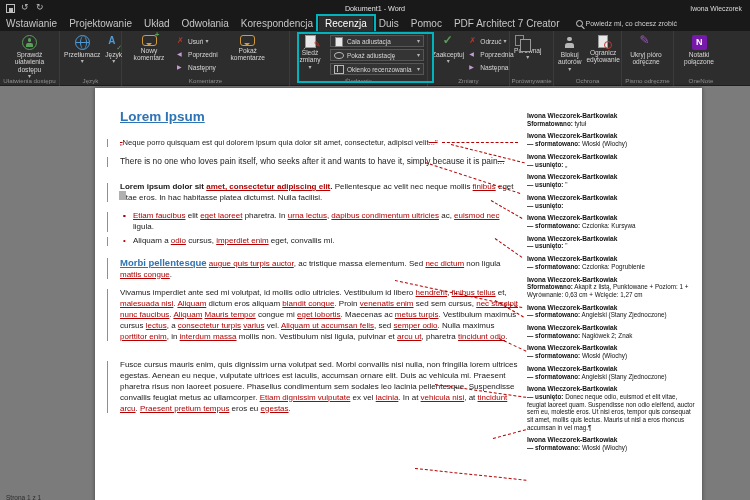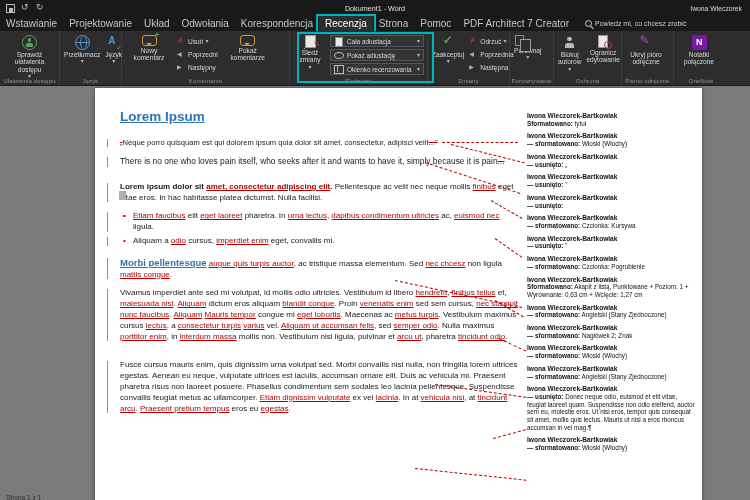--- a/index.html
+++ b/index.html
@@ -134,21 +134,21 @@
   <div class="tabrow">
     <div class="tab">Wstawianie</div>
     <div class="tab">Projektowanie</div>
     <div class="tab">Układ</div>
     <div class="tab">Odwołania</div>
     <div class="tab">Korespondencja</div>
     <div class="tab active">
       <span>Recenzja</span>
       <span class="anno-tab"></span>
     </div>
-    <div class="tab">Strona</div>
+    <div class="tab">Duis</div>
     <div class="tab">Pomoc</div>
     <div class="tab">PDF Architect 7 Creator</div>
     <div class="tellme">
       <span class="ic-search"></span>
       <span>Powiedz mi, co chcesz zrobić</span>
     </div>
   </div>
 
   <div class="ribbon">
 
@@ -319,21 +319,21 @@
           <div class="para p-quote">
             <span class="s-d">„</span>
             <span>Neque porro quisquam est qui dolorem ipsum quia dolor sit amet, consectetur, adipisci velit</span>
             <span class="s-d">..."</span>
           </div>
           <div class="para p-italic"><span class="s-i">There is no one who loves pain itself, who seeks after it and wants to have it, simply because it is pain</span><span class="s-i s-d">...</span></div>
           <div class="para p-body"><span class="s-b">Lorem ipsum dolor sit </span><span class="s-b s-r">amet, consectetur adipiscing elit</span><span class="s-b">.</span><span> Pellentesque ac velit nec neque mollis </span><span class="s-r">finibus</span><span> eget vitae eros. In hac habitasse platea dictumst. Nulla facilisi.</span></div>
           <div class="para p-bullet"><span class="bullet">•</span></div>
           <div class="para p-bullet"><span class="bullet">•</span><span class="s-r">Etiam faucibus</span><span> elit </span><span class="s-r">eget laoreet</span><span> pharetra. In </span><span class="s-r">urna lectus</span><span>, </span><span class="s-r">dapibus condimentum ultricies</span><span> ac, </span><span class="s-r">euismod nec</span><span> ligula.</span></div>
           <div class="para p-bullet"><span class="bullet">•</span><span>Aliquam a </span><span class="s-r">odio</span><span> cursus, </span><span class="s-r">imperdiet enim</span><span> eget, convallis mi.</span></div>
-          <div class="para p-h2p"><span class="s-h2">Morbi pellentesque</span><span> </span><span class="s-r">augue quis turpis auctor</span><span>, ac tristique massa elementum. Sed </span><span class="s-r">nec chcesz</span><span> non ligula </span><span class="s-r">mattis congue</span><span>.</span></div>
+          <div class="para p-h2p"><span class="s-h2">Morbi pellentesque</span><span> </span><span class="s-r">augue quis turpis auctor</span><span>, ac tristique massa elementum. Sed </span><span class="s-r">nec dictum</span><span> non ligula </span><span class="s-r">mattis congue</span><span>.</span></div>
           <div class="para p-body"><span>Vivamus imperdiet ante sed mi volutpat, id mollis odio ultricies. Vestibulum id libero </span><span class="s-r">hendrerit</span><span>, </span><span class="s-r">finibus tellus</span><span> et, </span><span class="s-r">malesuada nisl</span><span>. </span><span class="s-r">Aliquam</span><span> dictum eros aliquam </span><span class="s-r">blandit congue</span><span>. Proin </span><span class="s-r">venenatis enim</span><span> sed sem cursus, </span><span class="s-r">nec suscipit nunc faucibus</span><span>. </span><span class="s-r">Aliquam</span><span> </span><span class="s-r">Mauris tempor</span><span> congue mi </span><span class="s-r">eget lobortis</span><span>. Maecenas ac </span><span class="s-r">metus turpis</span><span>. Vestibulum maximus cursus </span><span class="s-r">lectus</span><span>, a </span><span class="s-r">consectetur turpis</span><span> </span><span class="s-r">varius</span><span> vel. </span><span class="s-r">Aliquam ut accumsan felis</span><span>, sed </span><span class="s-r">semper odio</span><span>. Nulla maximus </span><span class="s-r">porttitor enim</span><span>, in </span><span class="s-r">interdum massa</span><span> mollis non. Vestibulum nisl ligula, pulvinar et </span><span class="s-r">arcu ut</span><span>, pharetra </span><span class="s-r">tincidunt odio</span><span>.</span></div>
           <div class="para p-bodyGap"><span>Fusce cursus mauris enim, quis dignissim urna volutpat sed. Morbi convallis nisi nulla, non fringilla lorem ultrices egestas. Aenean eu neque, vulputate ultrices est iaculis, accumsan ornare elit. Duis ac vehicula mi. Praesent pharetra risus non laoreet posuere. Phasellus condimentum sem sodales leo lacinia pellentesque. Suspendisse convallis feugiat metus ac ullamcorper. </span><span class="s-r">Etiam dignissim vulputate</span><span> ex vel </span><span class="s-r">lacinia</span><span>. In at </span><span class="s-r">vehicula nisi</span><span>, at </span><span class="s-r">tincidunt arcu</span><span>. </span><span class="s-r">Praesent pretium tempus</span><span> eros eu </span><span class="s-r">egestas</span><span>.</span></div>
         </div>
       <div class="cursorblk"></div>
       <div class="notes">
           <div class="rev">
             <div class="rev-author">Iwona Wieczorek-Bartkowiak</div>
             <div class="rev-text"><span class="rev-prefix">Sformatowano:</span><span> tytuł</span></div>
           </div>
           <div class="rev">

